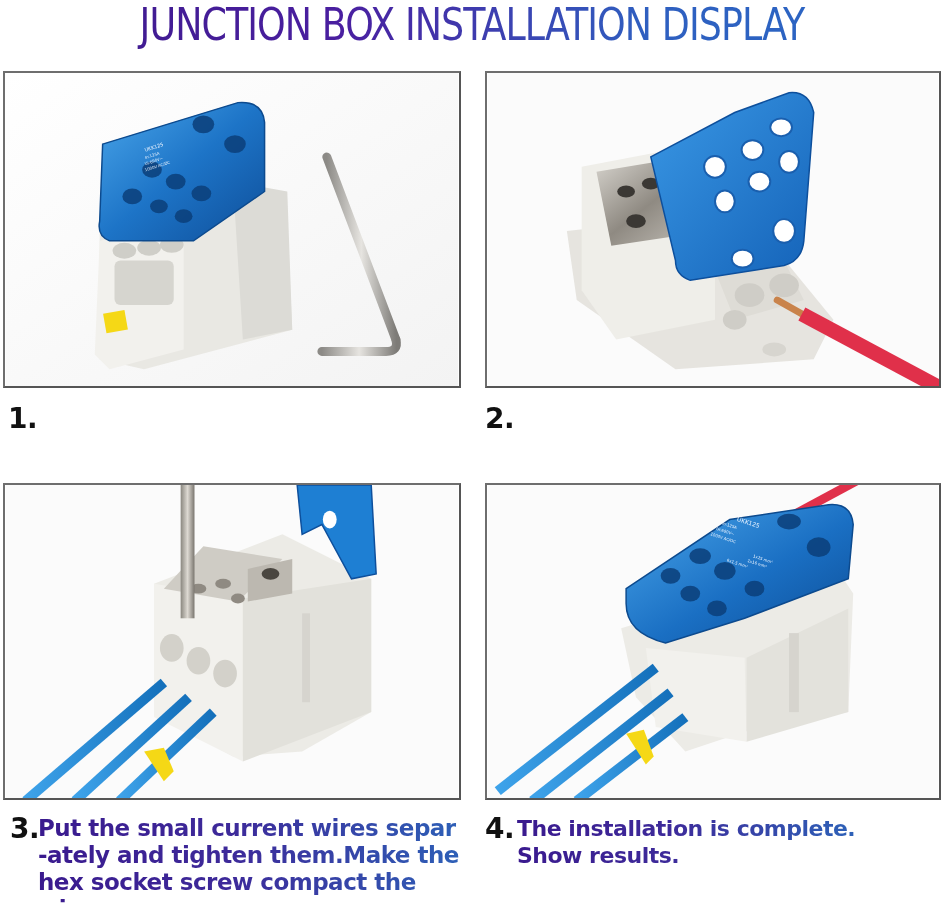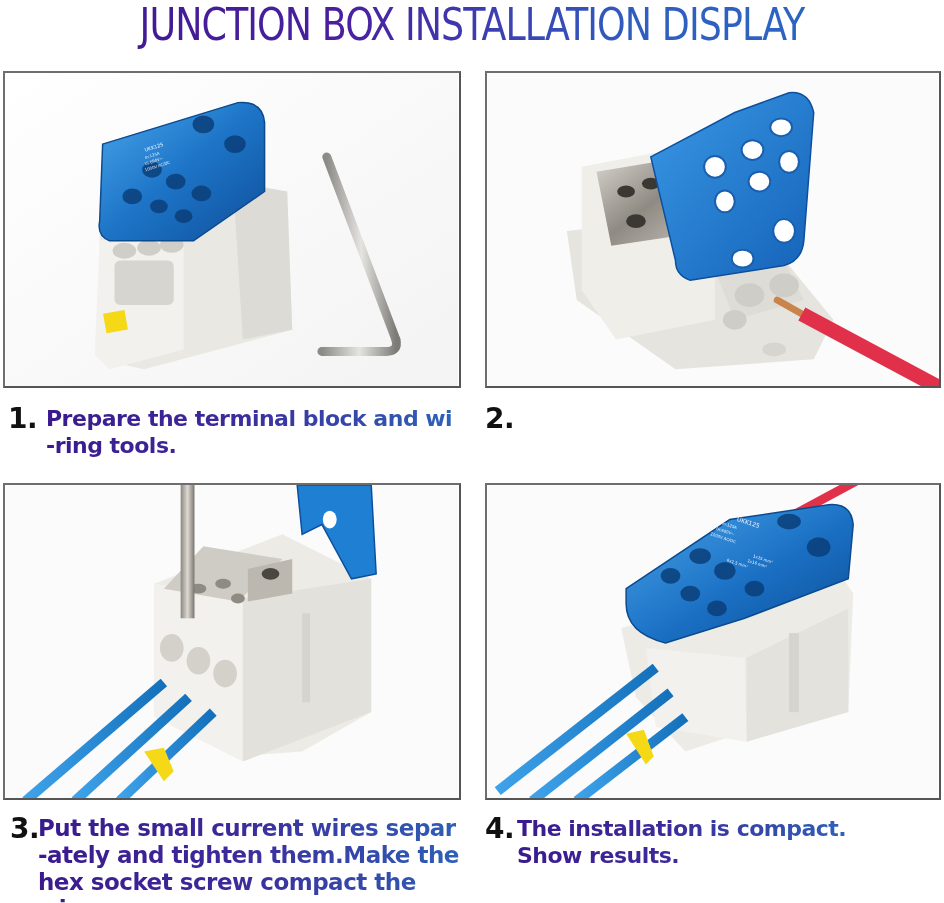--- a/index.html
+++ b/index.html
@@ -221,29 +221,27 @@
 
     <line x1="170" y1="185" x2="10" y2="310" stroke="url(#wire4)" stroke-width="10"></line>
     <line x1="185" y1="210" x2="45" y2="320" stroke="url(#wire4)" stroke-width="10"></line>
     <line x1="200" y1="235" x2="90" y2="320" stroke="url(#wire4)" stroke-width="10"></line>
     <path d="M140 252 L158 248 L168 275 L160 283 Z" fill="#f5d816"></path>
   </svg>
 </div>
 
 <div class="cap c1">
   <span class="num">1.</span>
-  <span class="txt">Prepare the terminal block and wi
--ring tools.</span>
 </div>
 <div class="cap c2">
   <span class="num">2.</span>
 </div>
 <div class="cap c3">
   <span class="num">3.</span>
   <span class="txt">Put the small current wires separ
 -ately and tighten them.Make the
 hex socket screw compact the wire.</span>
 </div>
 <div class="cap c4">
   <span class="num">4.</span>
-  <span class="txt">The installation is compact.
+  <span class="txt">The installation is complete.
 Show results.</span>
 </div>
 
 </body></html>

